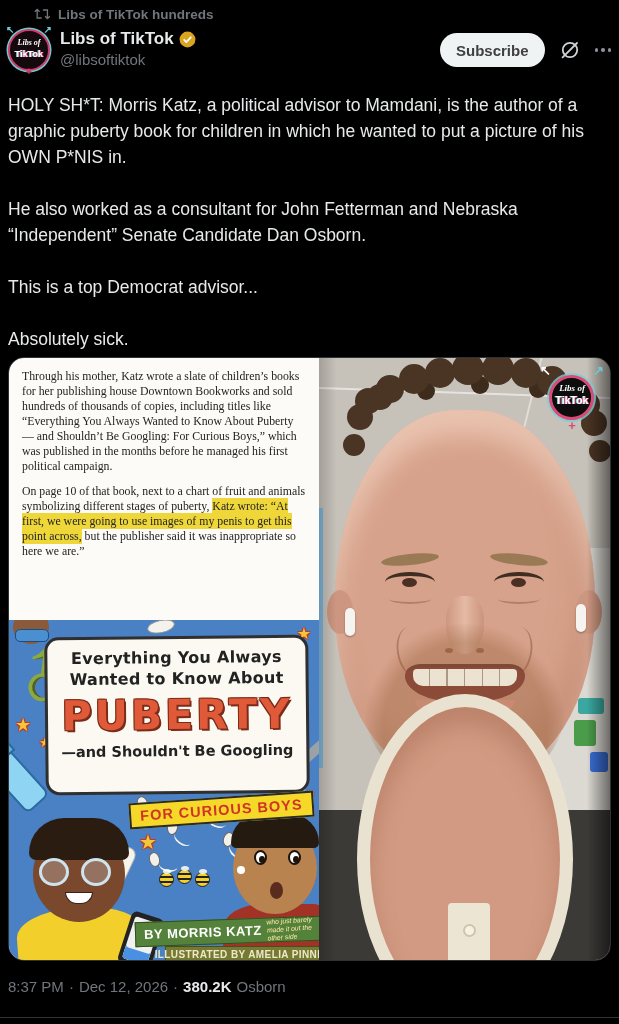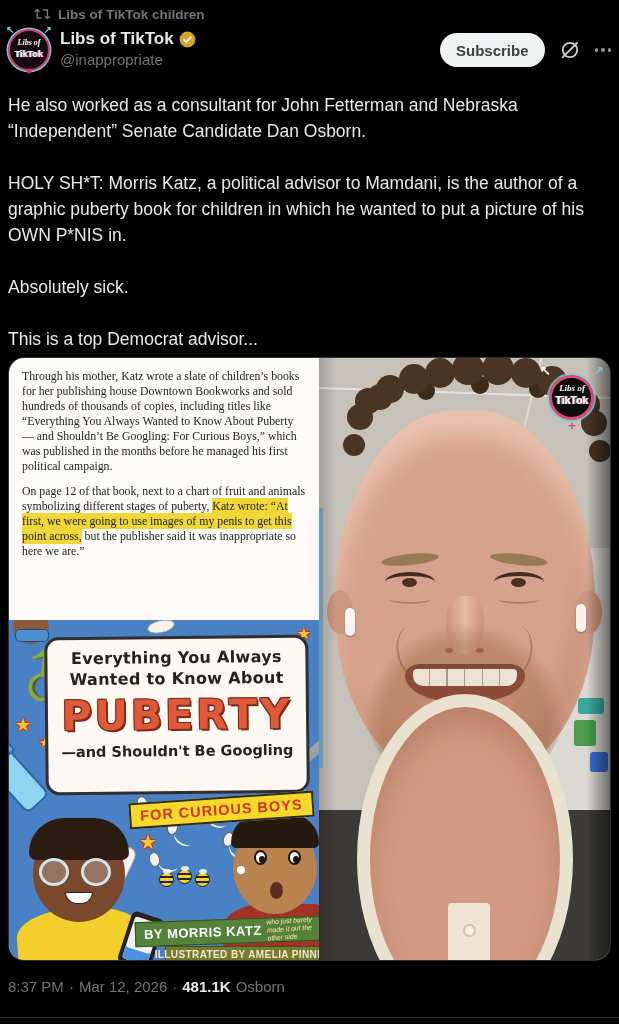--- a/index.html
+++ b/index.html
@@ -223,72 +223,72 @@
 </style>
 </head>
 <body>
 
 <div class="page">
 
   <div class="repost-row">
     <svg width="16" height="16" viewBox="0 0 24 24">
       <path fill="#71767b" d="M4.75 3.79l4.24 4.25-1.41 1.42-1.83-1.83v9.37h5.75v2H3.75V7.63L1.92 9.46.51 8.04l4.24-4.25zm15.38 16.42l-4.24-4.25 1.41-1.42 1.83 1.83V7h-5.75V5h7.75v11.37l1.83-1.83 1.41 1.42-4.24 4.25z"></path>
     </svg>
-    <span class="repost-label">Libs of TikTok children</span>
+    <span class="repost-label">Libs of TikTok hundreds</span>
   </div>
 
   <div class="header-row">
     <div class="avatar">
       <span class="av-ar1">↖</span>
       <span class="av-ar2">↗</span>
       <span class="av-l1">Libs of</span>
       <span class="av-l2">TikTok</span>
       <span class="av-cross">+</span>
     </div>
     <div class="id-block">
       <div class="name-line">
         <span class="display-name">Libs of TikTok</span>
         <svg width="19" height="19" viewBox="0 0 24 24">
           <circle cx="12" cy="12" r="10" fill="#d9a521"></circle>
           <path d="M7.8 12.4l2.7 2.8 5.6-6" stroke="#fff" stroke-width="2.2" fill="none" stroke-linecap="round" stroke-linejoin="round"></path>
         </svg>
       </div>
-      <div class="handle">@inappropriate</div>
+      <div class="handle">@libsoftiktok</div>
     </div>
     <div class="header-actions">
       <button class="subscribe-btn">Subscribe</button>
       <button class="icon-btn">
         <svg width="22" height="22" viewBox="0 0 22 22">
           <circle cx="11" cy="11" r="7.2" fill="none" stroke="#cfd3d6" stroke-width="1.8"></circle>
           <line x1="3.6" y1="18.4" x2="18" y2="4" stroke="#cfd3d6" stroke-width="1.8" stroke-linecap="round"></line>
         </svg>
       </button>
       <button class="icon-btn">
         <span class="more-dots">
             <i></i>
             <i></i>
             <i></i>
           </span>
       </button>
     </div>
   </div>
 
   <div class="tweet-text">
+    <p>HOLY SH*T: Morris Katz, a political advisor to Mamdani, is the author of a graphic puberty book for children in which he wanted to put a picture of his OWN P*NIS in.</p>
     <p>He also worked as a consultant for John Fetterman and Nebraska “Independent” Senate Candidate Dan Osborn.</p>
-    <p>HOLY SH*T: Morris Katz, a political advisor to Mamdani, is the author of a graphic puberty book for children in which he wanted to put a picture of his OWN P*NIS in.</p>
+    <p>This is a top Democrat advisor...</p>
     <p>Absolutely sick.</p>
-    <p>This is a top Democrat advisor...</p>
   </div>
 
   <div class="media">
 
     <div class="article-pane">
       <div class="article-body">
         <p>Through his mother, Katz wrote a slate of children’s books for her publishing house Downtown Bookworks and sold hundreds of thousands of copies, including titles like “Everything You Always Wanted to Know About Puberty — and Shouldn’t Be Googling: For Curious Boys,” which was published in the months before he managed his first political campaign.</p>
-        <p><span>On page 12 of that book, next to a chart of fruit and animals symbolizing different stages of puberty, </span><span class="hl">Katz wrote: “At first, we were going to use images of my penis to get this point across,</span><span> but the publisher said it was inappropriate so here we are.”</span></p>
+        <p><span>On page 10 of that book, next to a chart of fruit and animals symbolizing different stages of puberty, </span><span class="hl">Katz wrote: “At first, we were going to use images of my penis to get this point across,</span><span> but the publisher said it was inappropriate so here we are.”</span></p>
       </div>
 
       <div class="book">
         <div class="kid-top"></div>
         <div class="cream"></div>
         <span class="male-symbol">♂</span>
         <span class="bstar" style="left:6px;top:96px;font-size:18px;">★</span>
         <span class="bstar" style="left:30px;top:116px;font-size:13px;">★</span>
         <span class="bstar" style="left:2px;top:142px;font-size:13px;">★</span>
         <span class="bstar" style="left:130px;top:212px;font-size:20px;">★</span>
@@ -391,20 +391,20 @@
         <span class="wm-l1">Libs of</span>
         <span class="wm-l2">TikTok</span>
         <span class="wm-cross">+</span>
       </div>
     </div>
   </div>
 
   <div class="footer">
     <span>8:37 PM</span>
     <span>·</span>
-    <span>Mar 12, 2026</span>
+    <span>Dec 12, 2026</span>
     <span>·</span>
-    <span class="views-count">481.1K</span>
+    <span class="views-count">380.2K</span>
     <span>Osborn</span>
   </div>
 
   <div class="divider"></div>
 </div>
 
 </body></html>

